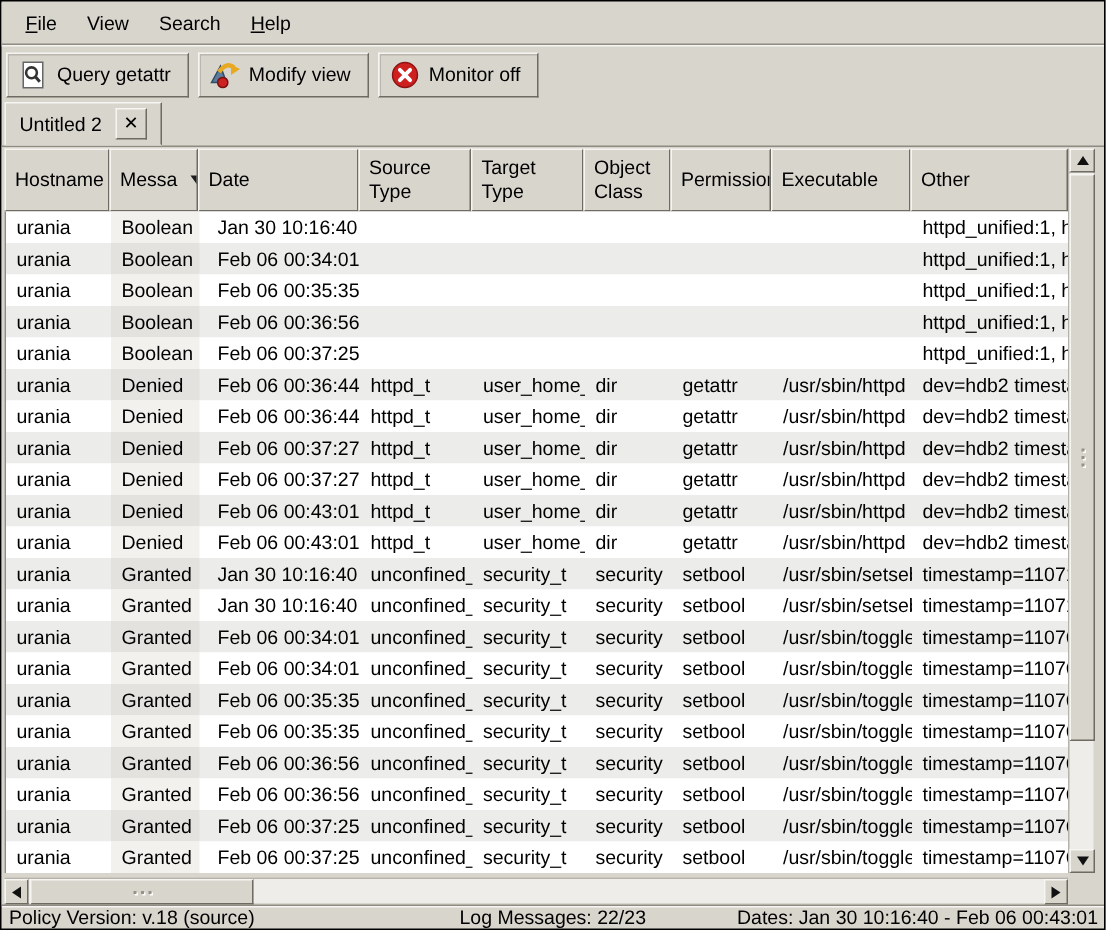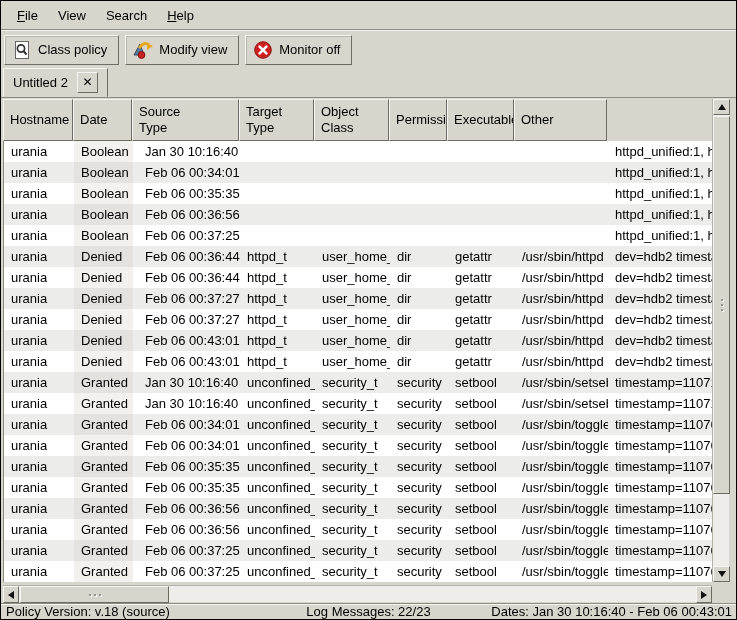--- a/index.html
+++ b/index.html
@@ -88,21 +88,21 @@
 
   <div class="toolbar">
     <button class="tbtn">
       <span class="icon">
         <svg width="20" height="20" viewBox="0 0 20 20">
           <rect x="3.5" y="1.5" width="13" height="17" fill="#fff" stroke="#666"></rect>
           <circle cx="9" cy="8.5" r="3.6" fill="none" stroke="#333" stroke-width="1.7"></circle>
           <line x1="11.5" y1="11" x2="14.5" y2="14.5" stroke="#333" stroke-width="2"></line>
         </svg>
       </span>
-      <span>Class policy</span>
+      <span>Query getattr</span>
     </button>
     <button class="tbtn">
       <span class="icon">
         <svg width="22" height="20" viewBox="0 0 22 20">
           <polygon points="2,15 8,4 12,15" fill="#5b7d99" stroke="#2f4d66"></polygon>
           <path d="M7 8 Q 12 1 17 5" fill="none" stroke="#e8a820" stroke-width="3"></path>
           <polygon points="15,3 21,6 15,10" fill="#e8a820"></polygon>
           <circle cx="9.5" cy="15" r="3.4" fill="#cc2222" stroke="#7a1111"></circle>
         </svg>
       </span>
@@ -125,20 +125,24 @@
       <button class="tab-close"><span>✕</span></button>
     </div>
   </div>
 
   <div class="page">
     <div class="thead" id="thead">
         <div class="hcell">
           <span class="hlabel">Hostname</span>
         </div>
         <div class="hcell">
+          <span class="hlabel">Messa</span>
+          <span class="sort-arrow"></span>
+        </div>
+        <div class="hcell">
           <span class="hlabel">Date</span>
         </div>
         <div class="hcell">
           <span class="hlabel">Source
 Type</span>
         </div>
         <div class="hcell">
           <span class="hlabel">Target
 Type</span>
         </div>

